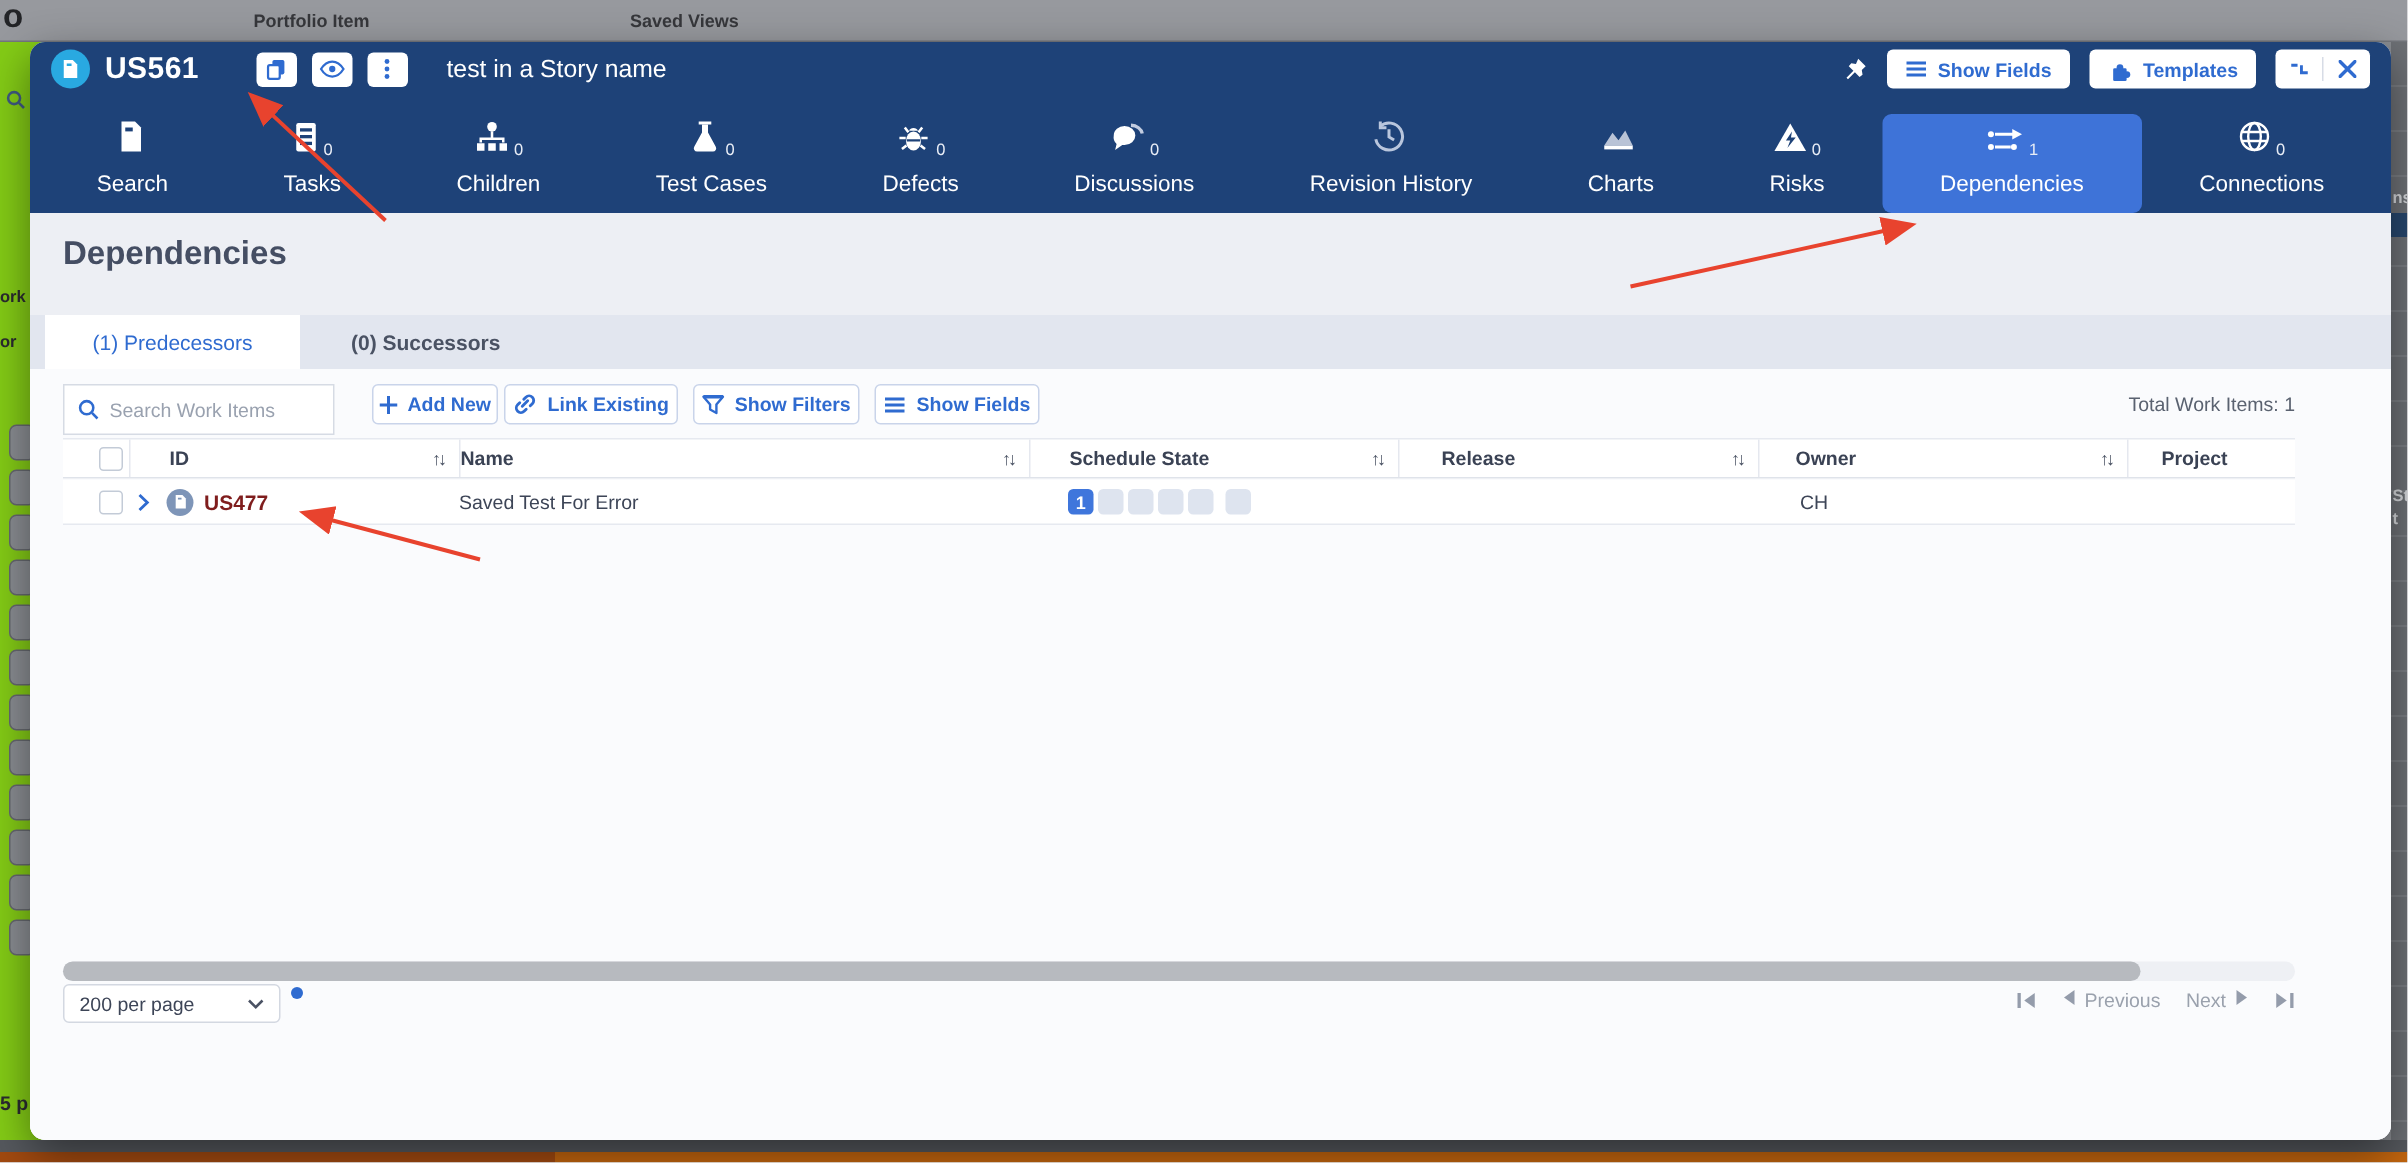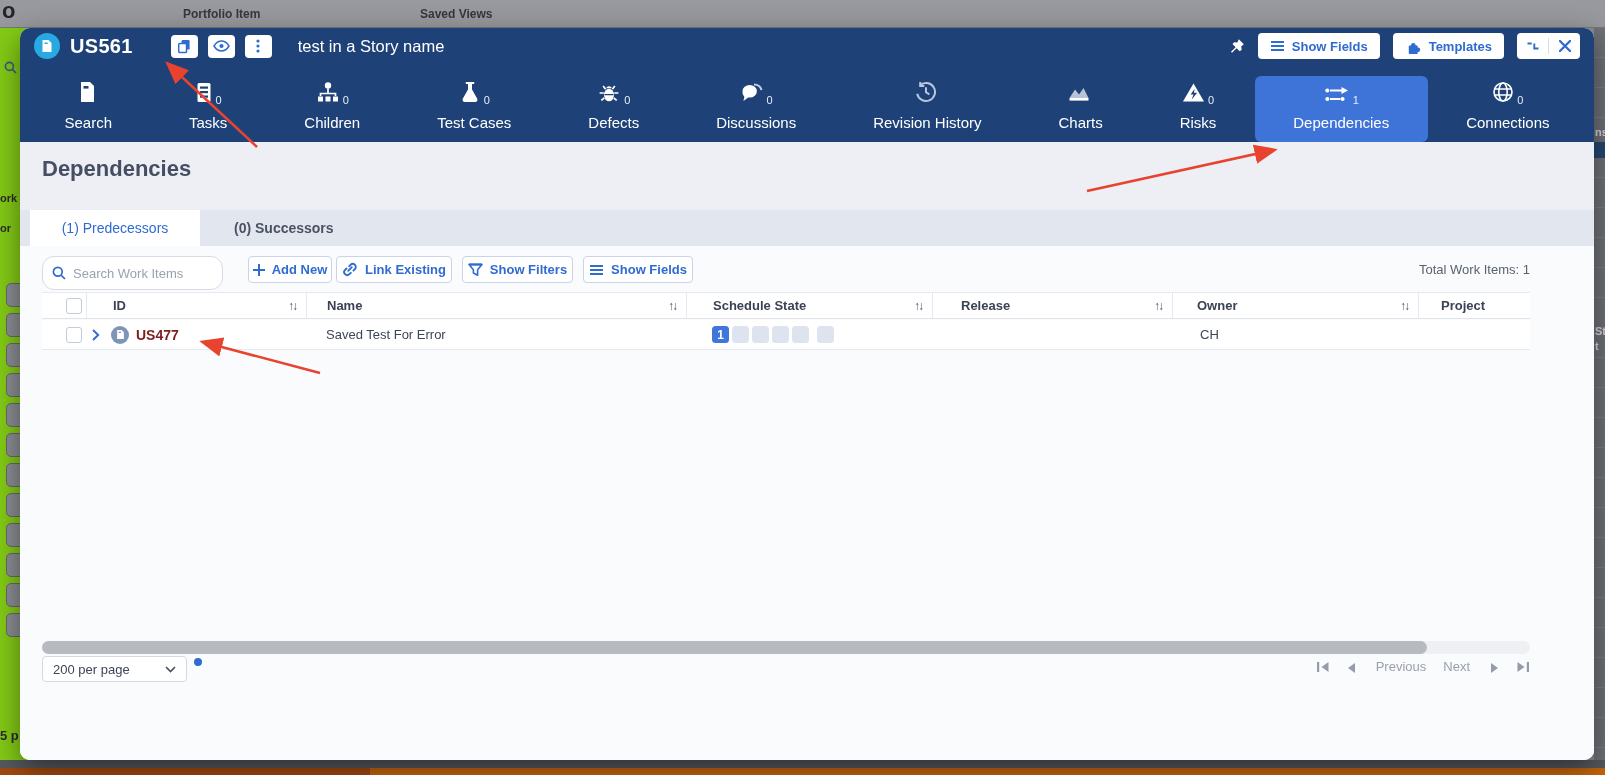--- a/index.html
+++ b/index.html
@@ -3,21 +3,21 @@
 <meta charset="utf-8">
 <style>
 *{margin:0;padding:0;box-sizing:border-box}
 html,body{width:1605px;height:775px}
 body{font-family:"Liberation Sans",sans-serif;-webkit-font-smoothing:antialiased}
 #canvas{position:relative;width:1605px;height:775px;background:#8a8d92;overflow:hidden}
 
 
 .bd-top{position:absolute;left:0;top:0;width:1605px;height:28px;background:#97999e;border-bottom:1px solid #74777d;overflow:hidden}
 .bd-title{position:absolute;left:2px;top:-2px;font-size:22px;font-weight:800;color:#232427}
-.bd-lab1{position:absolute;left:183px;top:7px;font-size:12px;font-weight:700;color:#36373b}
+.bd-lab1{position:absolute;left:169px;top:7px;font-size:12px;font-weight:700;color:#36373b}
 .bd-lab2{position:absolute;left:420px;top:7px;font-size:12px;font-weight:700;color:#36373b}
 .bd-left{position:absolute;left:0;top:28px;width:40px;height:732px;background:#84cc16;overflow:hidden}
 .bd-frag{position:absolute;left:0;font-size:11px;font-weight:700;color:#2b2c30;white-space:nowrap}
 .stub{position:absolute;left:6px;width:18px;height:24px;background:#8b8e93;border:1px solid #66696f;border-radius:5px}
 .bd-mag{position:absolute;left:4px;top:32px}
 .bd-right{position:absolute;left:1594px;top:28px;width:11px;height:732px;background:repeating-linear-gradient(to bottom,#6e7176 0 29px,#7b7e83 29px 30px);overflow:hidden}
 .bd-right .frag{position:absolute;left:1px;font-size:11px;font-weight:700;color:#d6d8db}
 .bd-right .navy{position:absolute;left:0;top:114px;width:11px;height:16px;background:#27476e}
 .bd-band{position:absolute;left:0;top:760px;width:1605px;height:8px;background:#56595e}
 .bd-orange-l{position:absolute;left:0;top:768px;width:370px;height:7px;background:#a24a10}
@@ -49,36 +49,36 @@
 
 
 .m-body{position:absolute;left:0;top:114px;width:100%;height:618px;background:#edeff4}
 .heading{position:absolute;left:22px;top:14px;font-size:22px;font-weight:700;color:#454e63}
 .subtabs{position:absolute;left:0;top:68px;width:100%;height:36px;background:#e2e6ef}
 .subtab-active{position:absolute;left:10px;top:0;width:170px;height:36px;background:#fff;display:flex;align-items:center;justify-content:center;font-size:14px;font-weight:400;color:#2f6bd0;cursor:pointer}
 .subtab-idle{position:absolute;left:214px;top:0;height:36px;display:flex;align-items:center;font-size:14px;font-weight:700;color:#4a5263;cursor:pointer}
 
 
 .panel{position:absolute;left:0;top:104px;width:100%;height:514px;background:#fafbfd}
-.search-box{position:absolute;left:22px;top:10px;width:181px;height:27px;background:#fff;border:1px solid #d6dbe4;border-radius:12px;display:flex;align-items:center;padding:16px 9px;gap:7px}
+.search-box{position:absolute;left:22px;top:10px;width:181px;height:27px;background:#fff;border:1px solid #d6dbe4;border-radius:0;display:flex;align-items:center;padding:16px 9px;gap:7px}
 .search-box input{border:none;outline:none;flex:1;min-width:0;font-size:13px;color:#3d4557;background:transparent;font-family:inherit}
 .search-box input::placeholder{color:#99a1af}
 .tbtn{position:absolute;top:10px;height:27px;background:#fff;border:1px solid #c9d4ea;border-radius:4px;display:flex;align-items:center;justify-content:center;gap:7px;color:#2f6bd0;font-size:13px;font-weight:700;cursor:pointer}
 .b-add{left:228px;width:84px}
 .b-link{left:316px;width:116px}
 .b-filters{left:442px;width:111px}
 .b-fields{left:563px;width:110px}
 .total{position:absolute;right:64px;top:16px;font-size:13px;color:#5a6270}
 
 
 .thead{position:absolute;left:22px;top:46px;width:1488px;height:27px;background:#fff;display:flex;border-top:1px solid #e6e9f0;border-bottom:1px solid #dfe3ea}
 .th{display:flex;align-items:center;height:100%;font-size:13px;font-weight:700;color:#3a4254}
 .th+.th{border-left:1px solid #e5e8ef}
 .sort{margin-left:auto;padding-right:10px;font-size:12px;font-weight:400;color:#4a5263;letter-spacing:-2px;cursor:pointer}
-.c-sel{width:44px}.c-id{width:220px;padding-left:26px}.c-name{width:380px;padding-left:20px}
+.c-sel{width:44px}.c-id{width:220px;padding-left:26px}.c-name{width:380px;}
 .c-sched{width:246px;padding-left:26px}.c-rel{width:240px;padding-left:28px}
 .c-own{width:246px;padding-left:24px}.c-proj{width:112px;padding-left:22px}
 .trow{position:absolute;left:22px;top:74px;width:1488px;height:30px;background:#fff;display:flex;border-bottom:1px solid #e6e9f0}
 .td{display:flex;align-items:center;height:100%;font-size:13px;color:#3d4557}
 .cb{width:16px;height:16px;border:1.5px solid #c3cbd7;border-radius:3px;background:#fff;margin-left:24px;cursor:pointer;flex:none}
 .td.c-id{padding-left:6px}
 .rchev{margin:0 11px 0 0;display:flex;cursor:pointer}
 .ravatar{width:18px;height:18px;border-radius:50%;background:#7e95b8;display:flex;align-items:center;justify-content:center;color:#7e95b8;margin-right:7px;flex:none}
 .idlink{color:#7f1d1d;font-weight:700;font-size:14px;cursor:pointer;text-decoration:none}
 .ss{display:flex;align-items:center}
@@ -86,21 +86,21 @@
 .ssb.on{background:#3f76dc;color:#fff;font-size:12px;font-weight:700;display:flex;align-items:center;justify-content:center}
 .ssb.gap{margin-left:5px}
 
 
 .hscroll{position:absolute;left:22px;top:395px;width:1488px;height:13px;background:#eef0f4;border-radius:7px}
 .hthumb{position:absolute;left:0;top:0;width:1385px;height:13px;background:#b7babf;border-radius:7px;cursor:pointer}
 .pagesize{position:absolute;left:22px;top:410px;width:145px;height:26px;background:#fff;border:1px solid #d3d8e1;border-radius:4px;display:flex;align-items:center;padding:4px 10px;font-size:13px;color:#3d4557;cursor:pointer}
 .pagesize .chev{margin-left:auto;display:flex}
 .info-dot{position:absolute;left:174px;top:412px;width:8px;height:8px;border-radius:50%;background:#2f6bd0}
 .paging{position:absolute;right:64px;top:413px;display:flex;align-items:center;gap:17px;color:#9aa1ad;font-size:13px}
-.pg{display:flex;align-items:flex-end;gap:20px;cursor:pointer}
+.pg{display:flex;align-items:flex-start;gap:6px;cursor:pointer}
 
 
 .annot{position:absolute;left:0;top:0;pointer-events:none;z-index:60}
 </style>
 </head>
 <body>
 
 <div id="canvas">
 
   <div class="bd-top">

